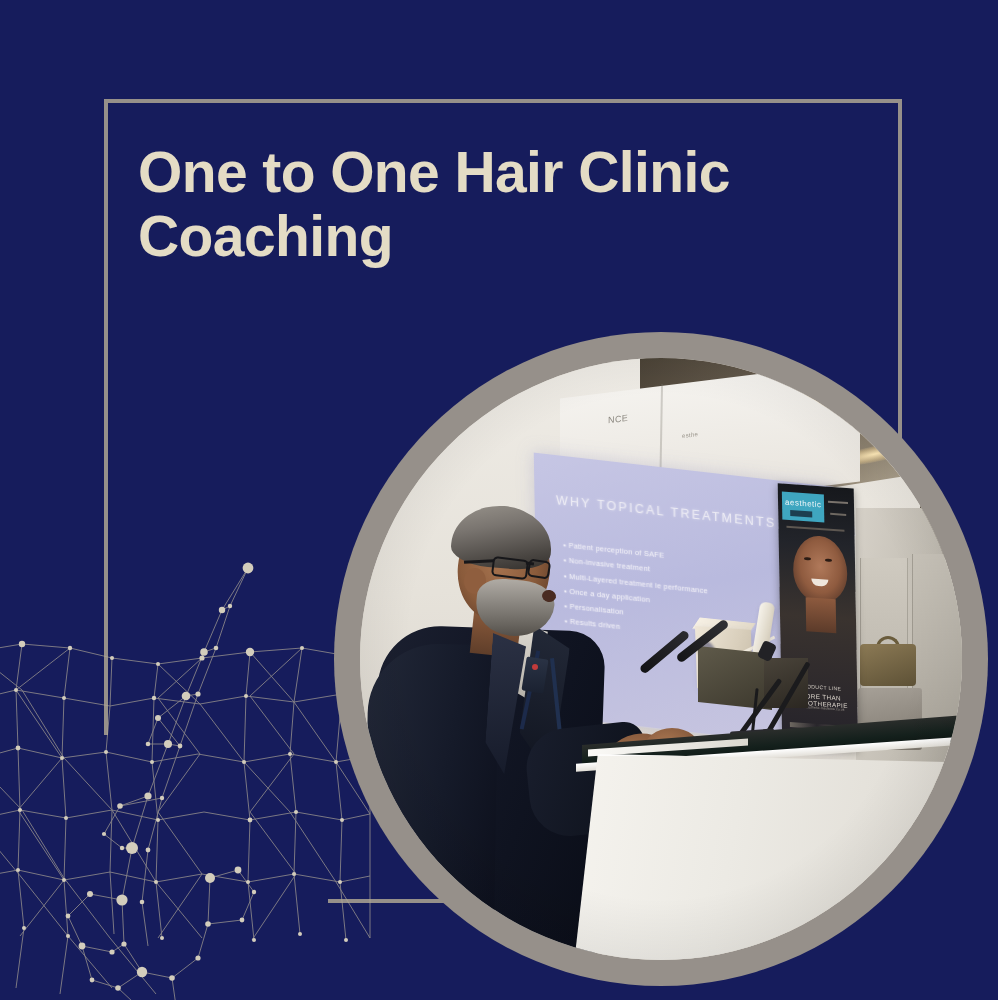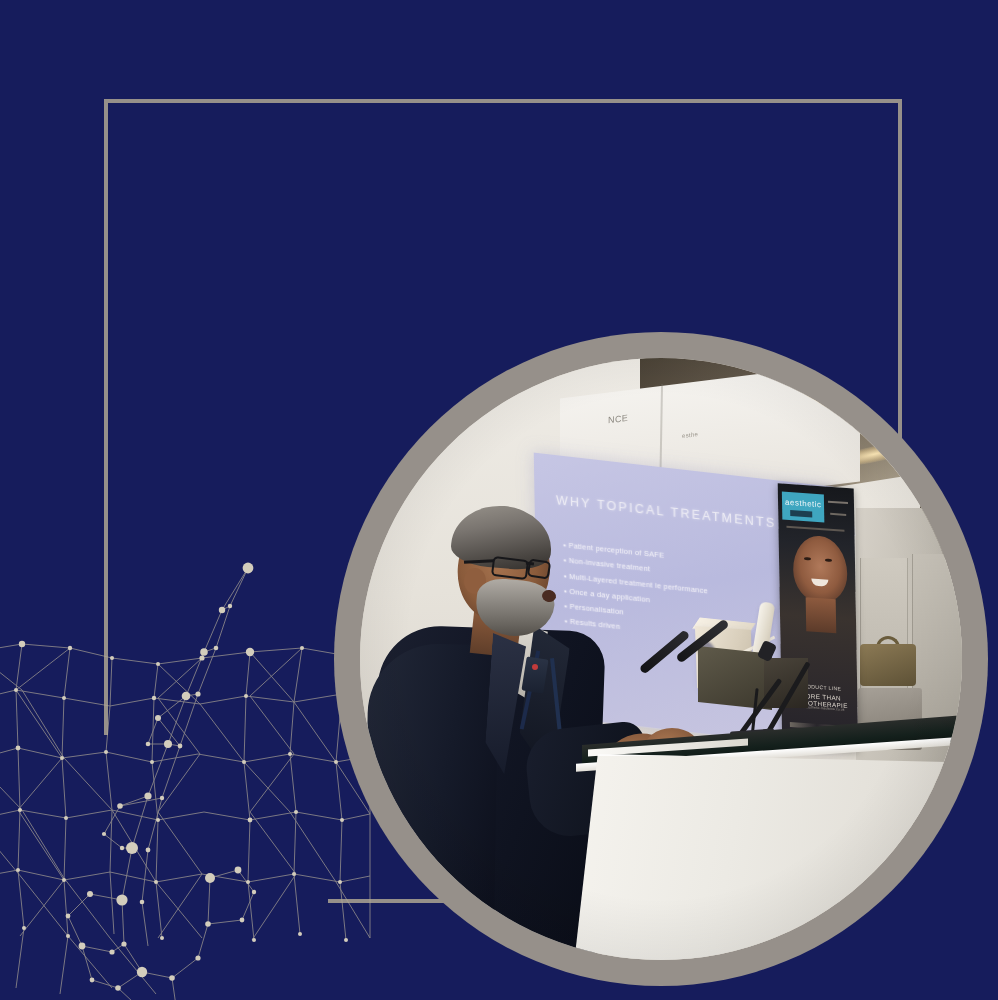--- a/index.html
+++ b/index.html
@@ -486,20 +486,21 @@
 </head>
 <body>
 
 <div id="canvas">
 
   <div class="frame-line" id="frame-top"></div>
   <div class="frame-line" id="frame-left"></div>
   <div class="frame-line" id="frame-right"></div>
   <div class="frame-line" id="frame-bottom"></div>
 
+  <h1 id="title">One to One Hair Clinic Coaching</h1>
 
   <svg id="network" viewBox="0 0 400 470" xmlns="http://www.w3.org/2000/svg">
     <g stroke="#b3ac98" stroke-width="0.9" fill="none" opacity="0.78">
       <path d="M276 20 L250 62 L232 104 L214 148 L196 196 L176 248 L160 300 L150 352 L152 396 L170 424 L200 430 L226 410 L236 376 L238 330"></path>
       <path d="M276 20 L258 58 L244 100 L226 146 L208 198 L190 250 L176 302 L170 354 L176 398"></path>
       <path d="M250 62 L258 58 M232 104 L244 100 M214 148 L226 146 M196 196 L208 198"></path>
       <path d="M214 148 L186 170 L176 196 L196 196 M186 170 L208 198"></path>
       <path d="M176 248 L148 258 L132 286 L150 300 L160 300 M148 258 L190 250"></path>
       <path d="M150 352 L118 346 L96 368 L110 398 L140 404 L152 396"></path>
       <path d="M170 424 L146 440 L120 432 L110 398"></path>

